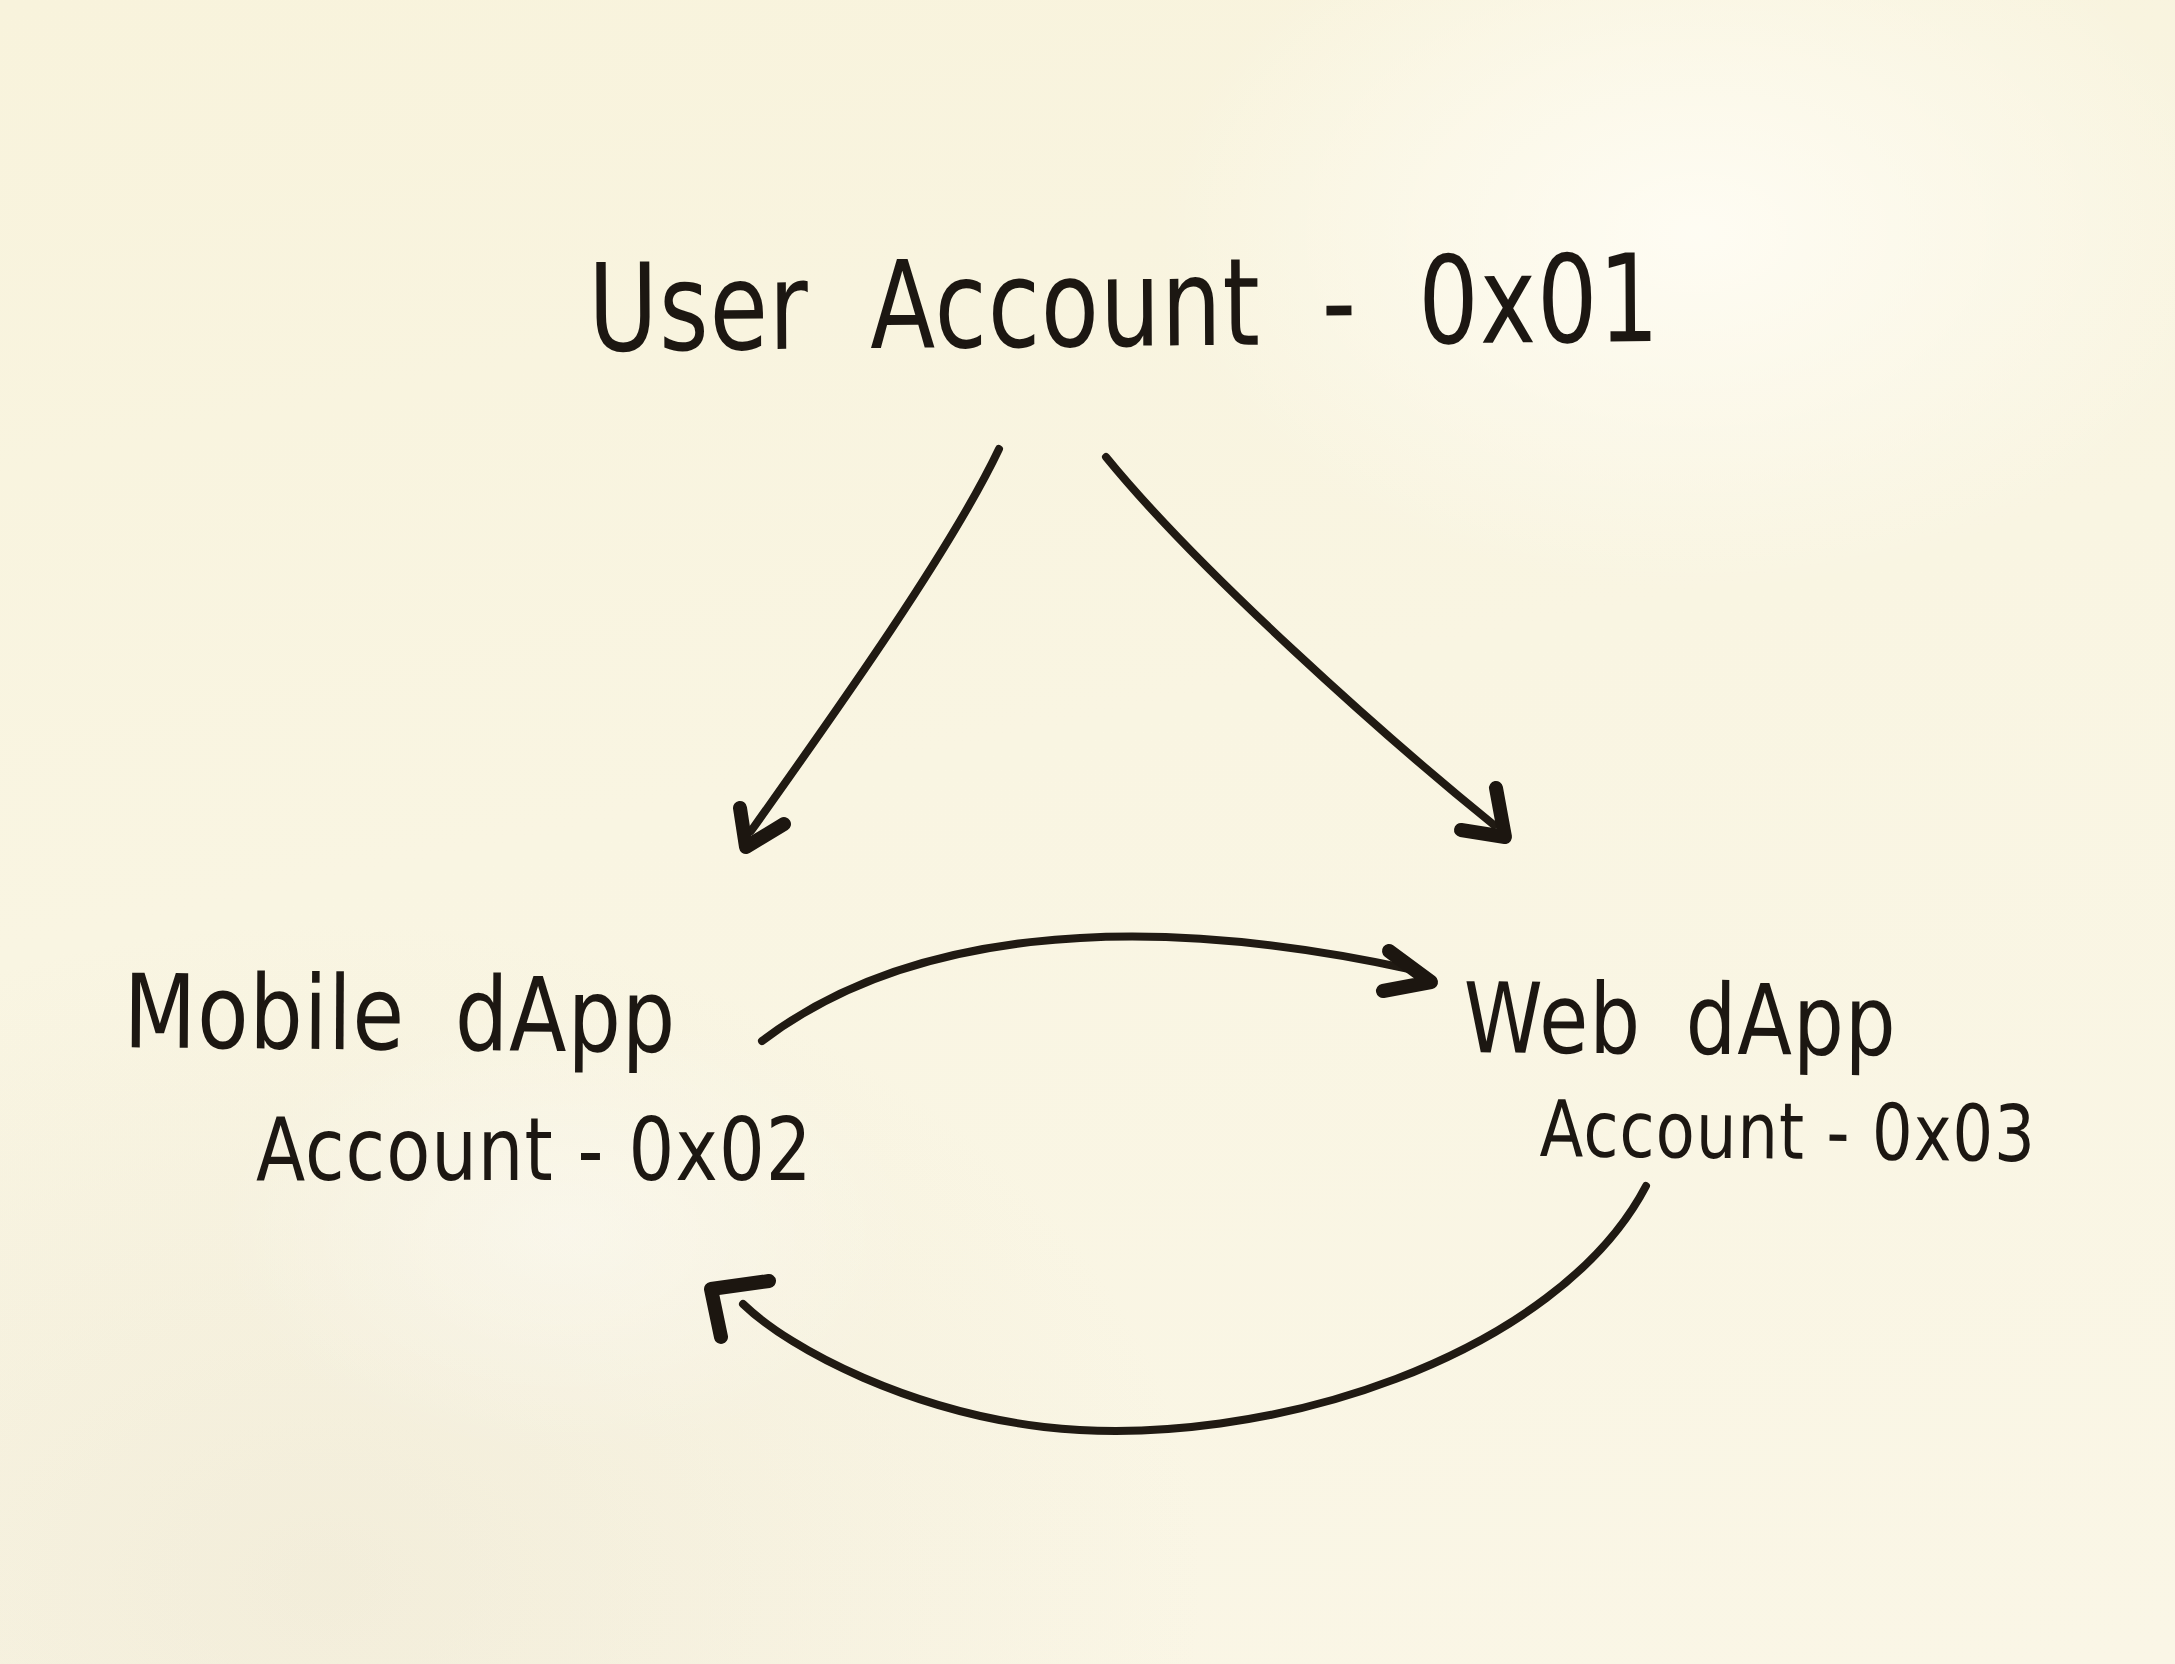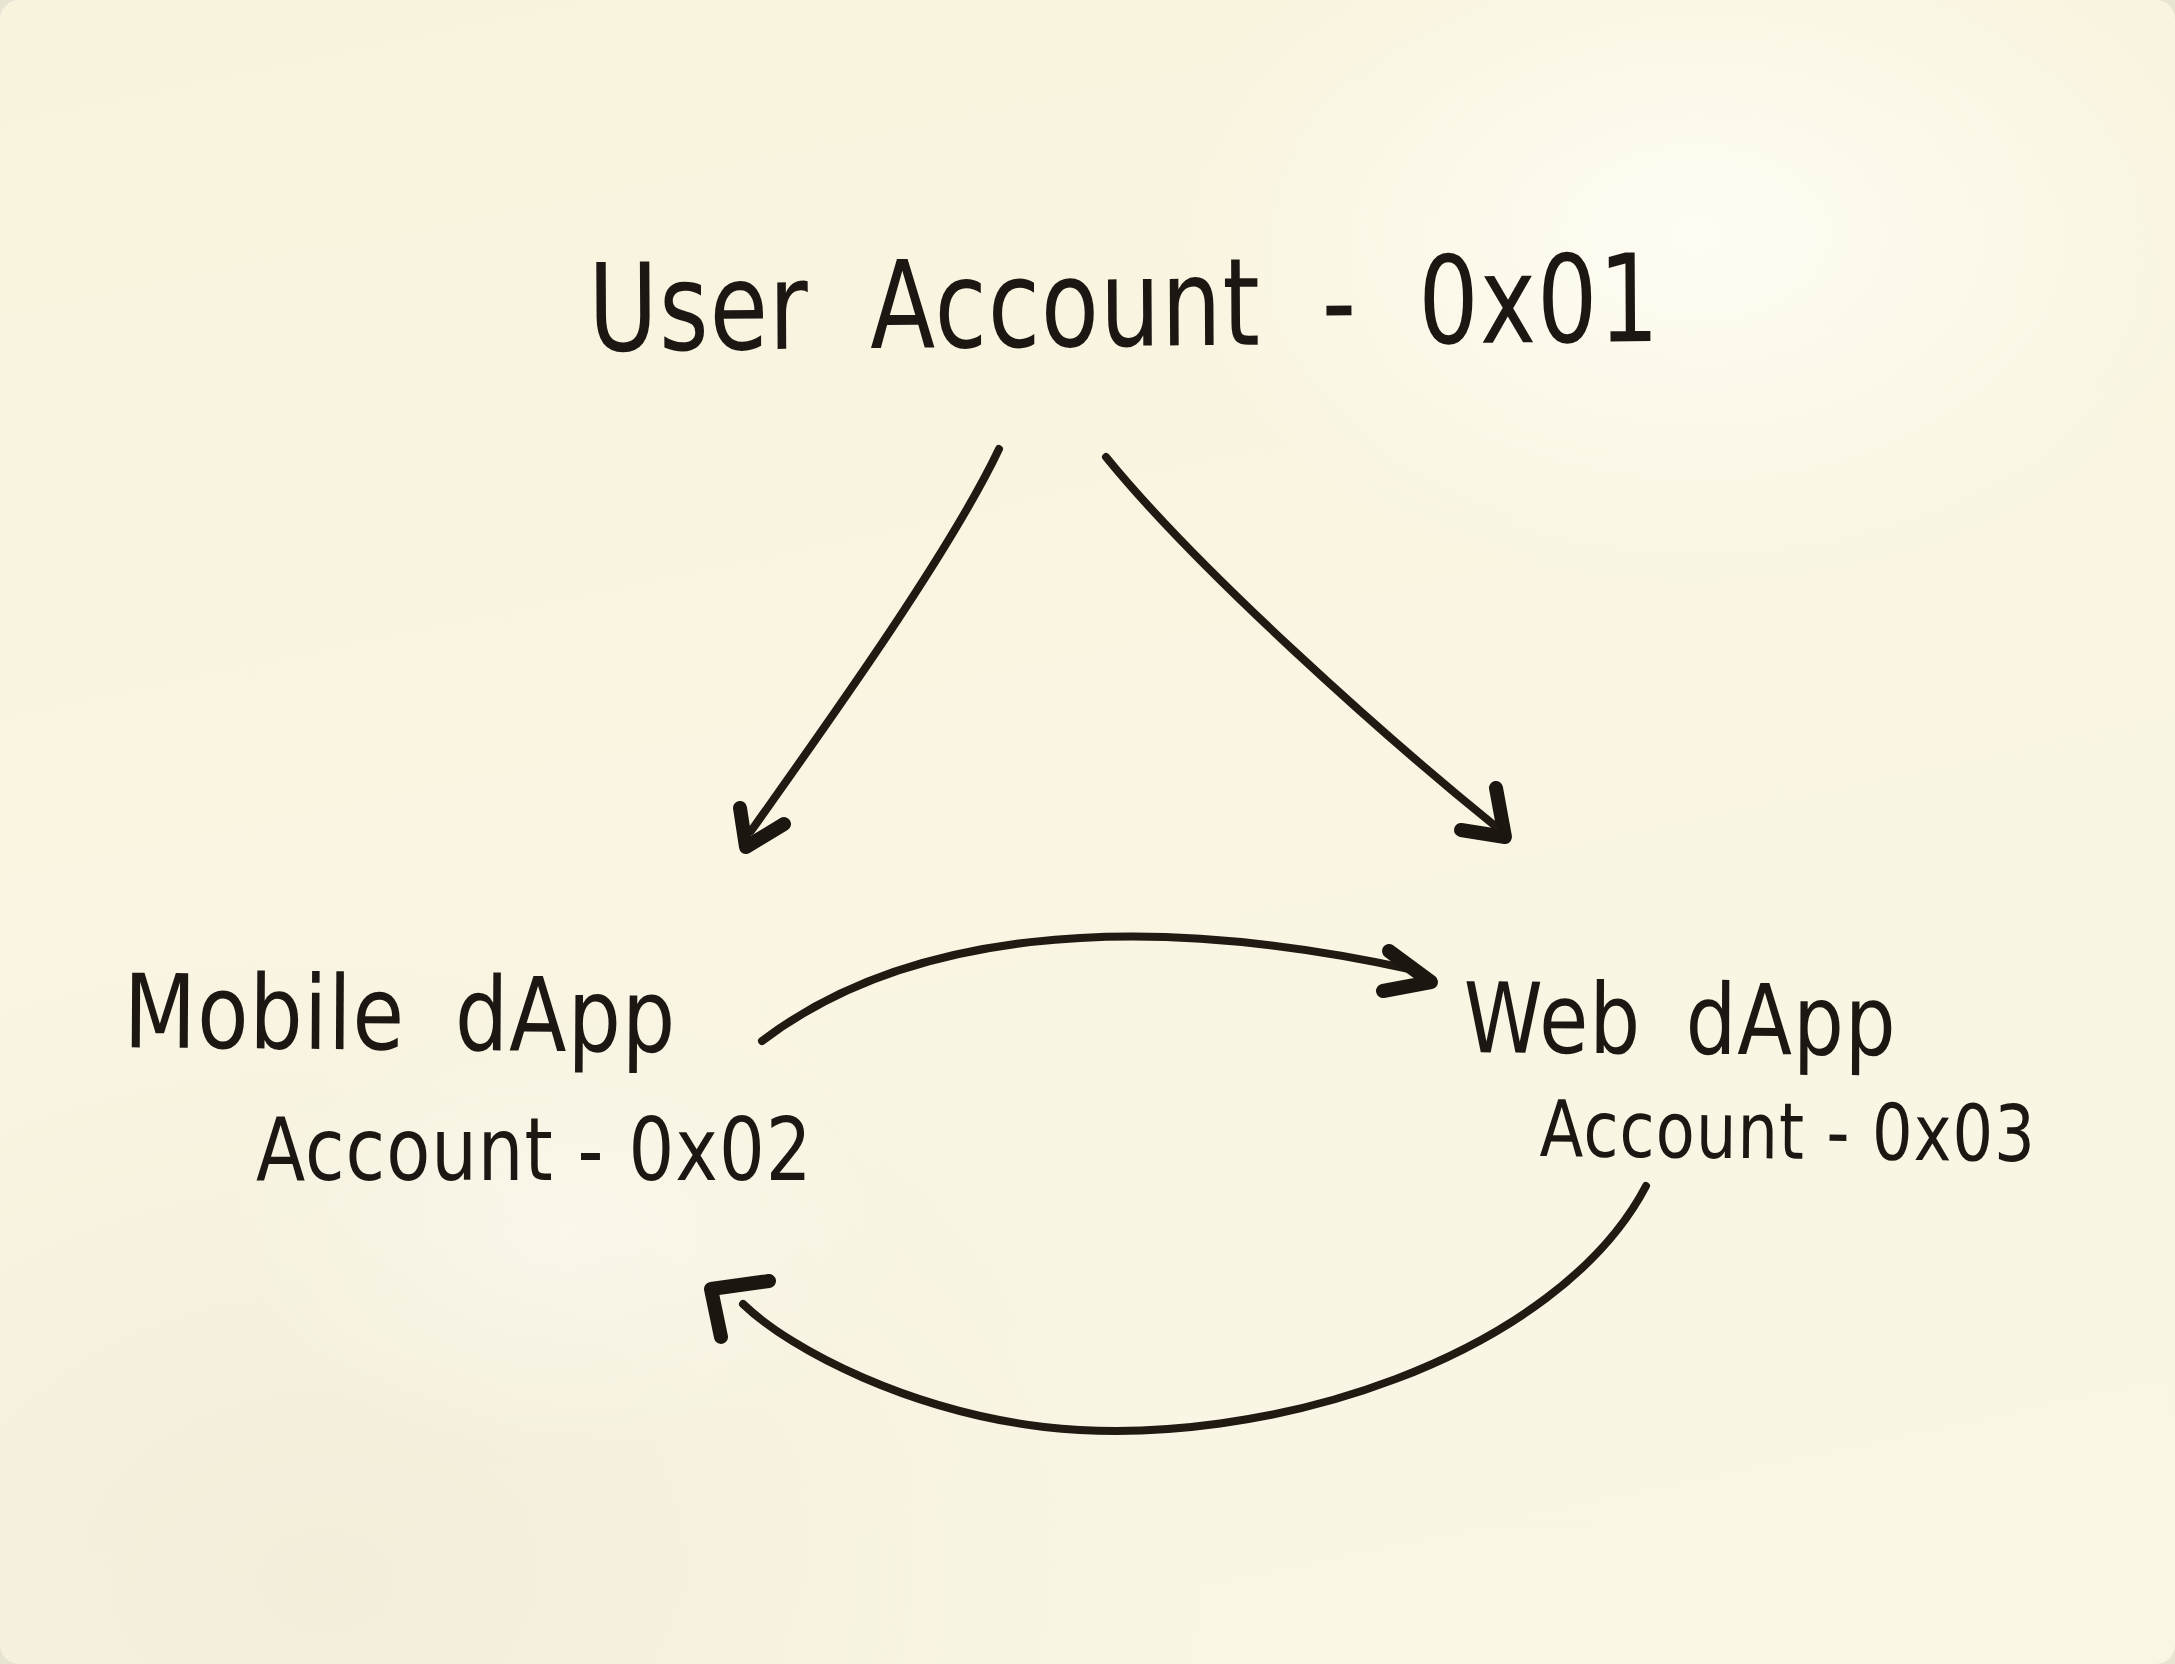--- a/index.html
+++ b/index.html
@@ -11,21 +11,20 @@
   .canvas {
     position: relative;
     width: 2175px;
     height: 1664px;
     overflow: hidden;
     background:
       radial-gradient(ellipse 900px 600px at 78% 14%, rgba(255,253,245,0.9) 0%, rgba(255,253,245,0) 60%),
       radial-gradient(ellipse 500px 320px at 26% 74%, rgba(255,255,255,0.35) 0%, rgba(255,255,255,0) 70%),
       radial-gradient(ellipse 1600px 1200px at 15% 95%, rgba(222,213,188,0.25) 0%, rgba(222,213,188,0) 55%),
       linear-gradient(168deg, #f8f3dc 0%, #f9f5e2 45%, #faf6e6 100%);
-    border-radius: 19px;
   }
   .edges {
     position: absolute;
     left: 0; top: 0;
     width: 2175px;
     height: 1664px;
   }
   .shaft {
     fill: none;
     stroke: #201a13;

